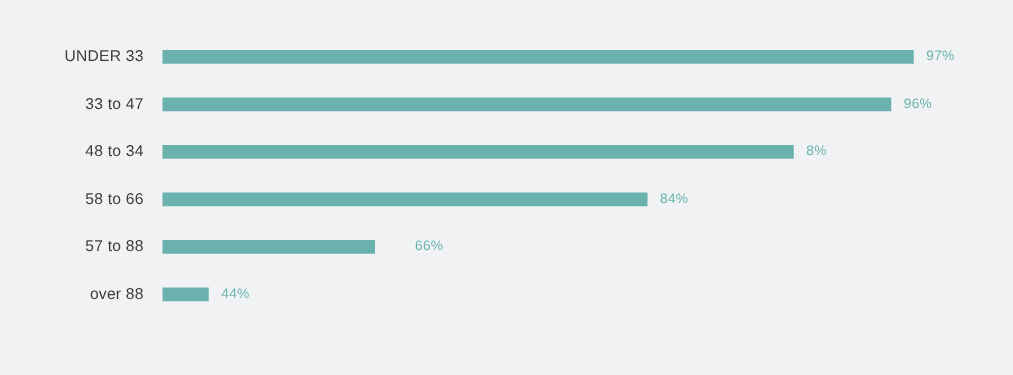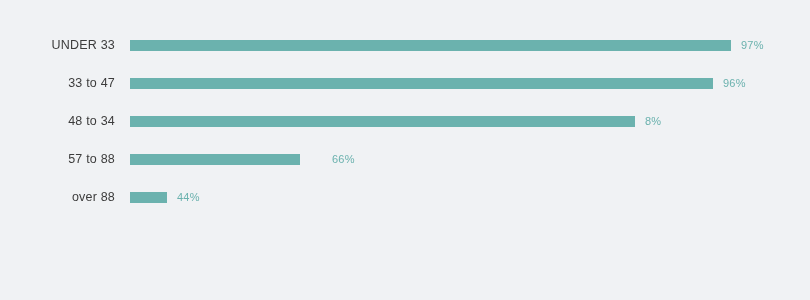--- a/index.html
+++ b/index.html
@@ -86,20 +86,27 @@
     </div>
 
     <div class="row">
       <div class="cat-label" style="color: rgb(60, 60, 60);">48 to 34</div>
       <div class="bar-track">
         <div class="bar" style="width: 505px; background: rgb(107, 178, 174);"></div>
         <div class="val-label" style="color: rgb(107, 178, 174);">8%</div>
       </div>
     </div>
 
+    <div class="row">
+      <div class="cat-label" style="color: rgb(60, 60, 60);">58 to 66</div>
+      <div class="bar-track">
+        <div class="bar" style="width: 388px; background: rgb(107, 178, 174);"></div>
+        <div class="val-label" style="color: rgb(107, 178, 174);">84%</div>
+      </div>
+    </div>
 
     <div class="row">
       <div class="cat-label" style="color: rgb(60, 60, 60);">57 to 88</div>
       <div class="bar-track">
         <div class="bar" style="width: 170px; background: rgb(107, 178, 174);"></div>
         <div class="val-label" style="color: rgb(107, 178, 174); margin-left: 32px;">66%</div>
       </div>
     </div>
 
     <div class="row">

